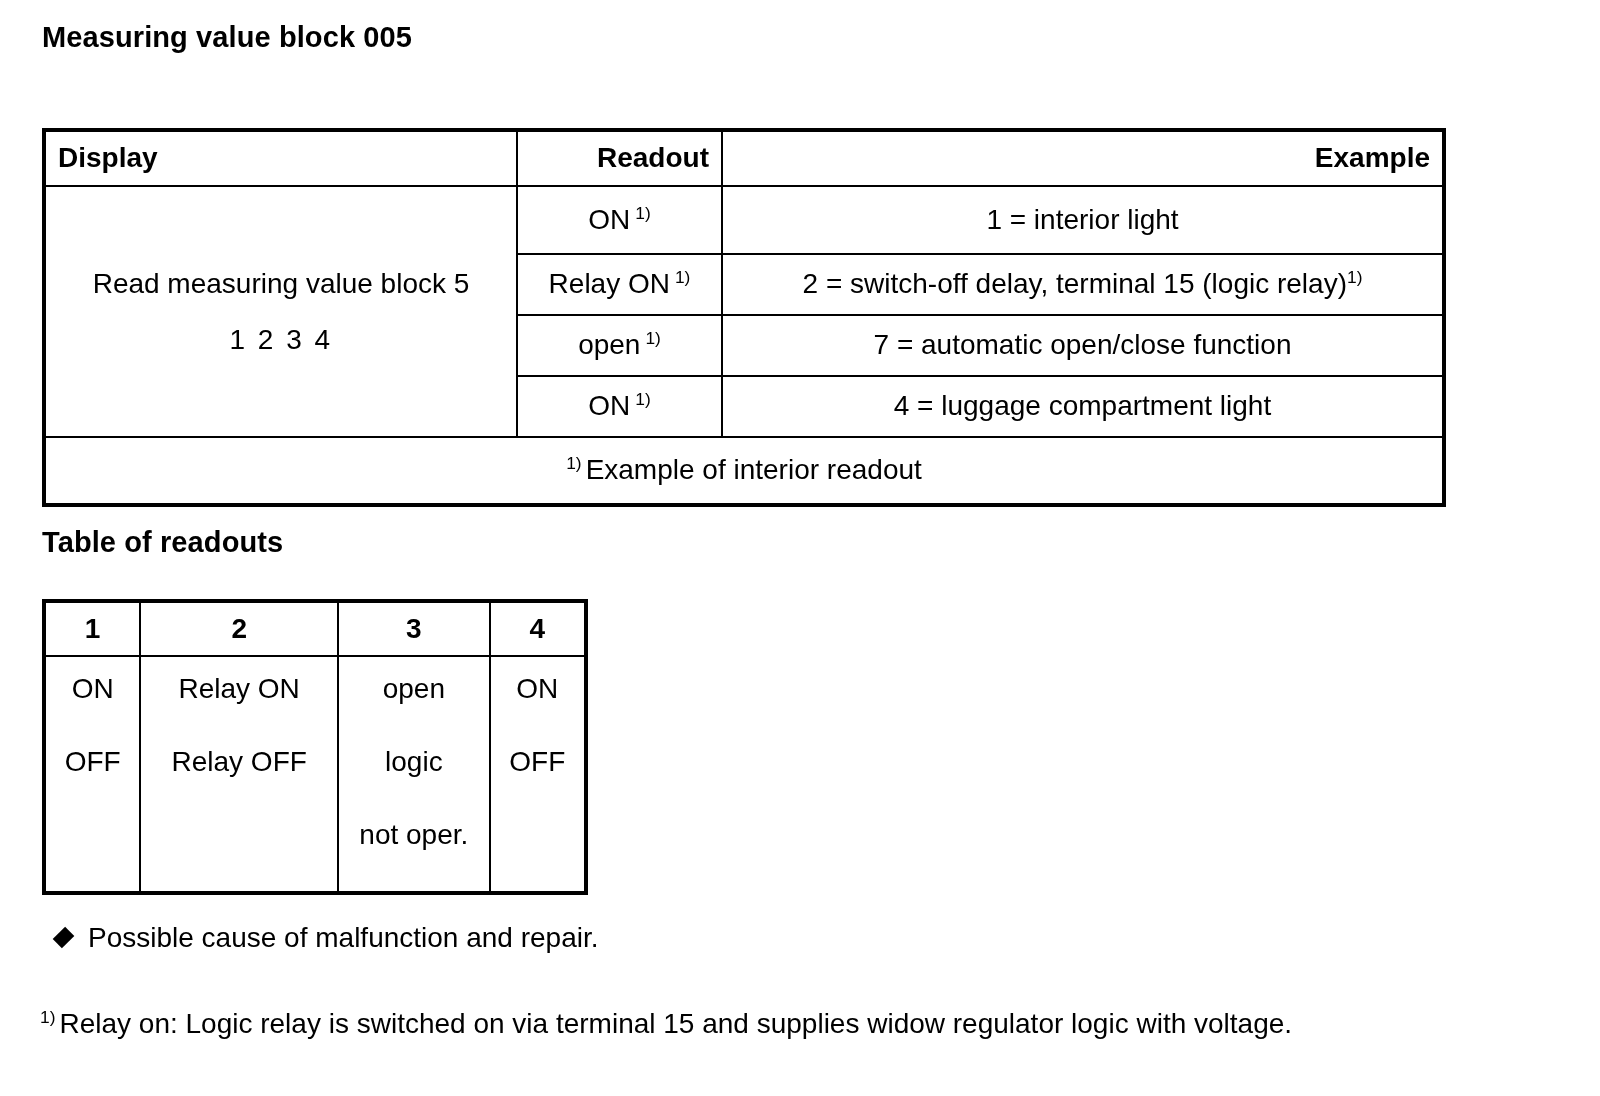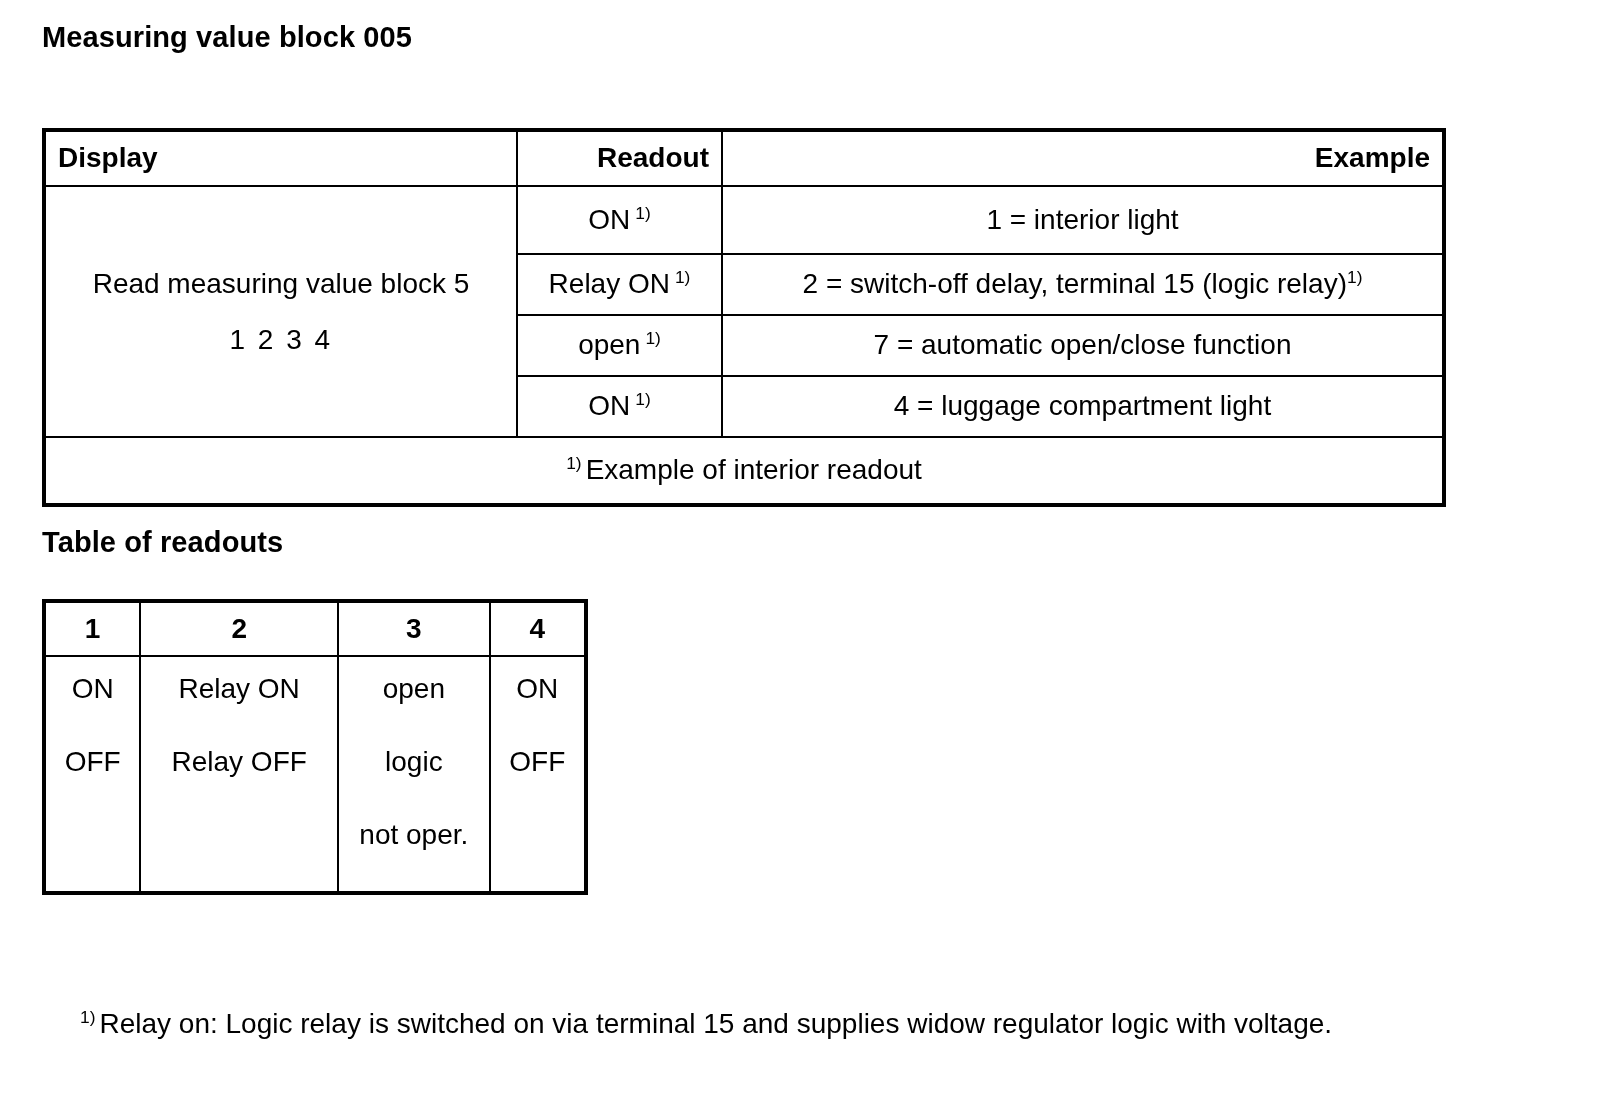--- a/index.html
+++ b/index.html
@@ -166,21 +166,21 @@
   #bullet-note .diamond {
     display: inline-block;
     width: 13px;
     height: 13px;
     background: #000000;
     transform: rotate(45deg) scaleY(1.35);
     margin-right: 18px;
     position: relative;
     top: -3px;
   }
-  #footnote-relay { left: 40px; top: 1007px; margin-left: 40px; }
+  #footnote-relay { left: 40px; top: 1007px; }
 </style>
 </head>
 <body>
 
 <div class="page">
 
   <div class="heading" id="heading-main">Measuring value block 005</div>
 
   <table class="tbl" id="main-table">
     <colgroup>
@@ -258,16 +258,17 @@
         </td>
         <td class="body-cell outer-bottom outer-right">
           <span class="ro-line">ON</span>
           <span class="ro-line">OFF</span>
           <span class="ro-line empty"></span>
         </td>
       </tr>
     </tbody>
   </table>
 
+  <div class="note" id="bullet-note"><span class="diamond"></span><span>Possible cause of malfunction and repair.</span></div>
 
   <div class="note" id="footnote-relay"><sup class="fn-lead">1)</sup><span>Relay on: Logic relay is switched on via terminal 15 and supplies widow regulator logic with voltage.</span></div>
 
 </div>
 
 </body></html>

